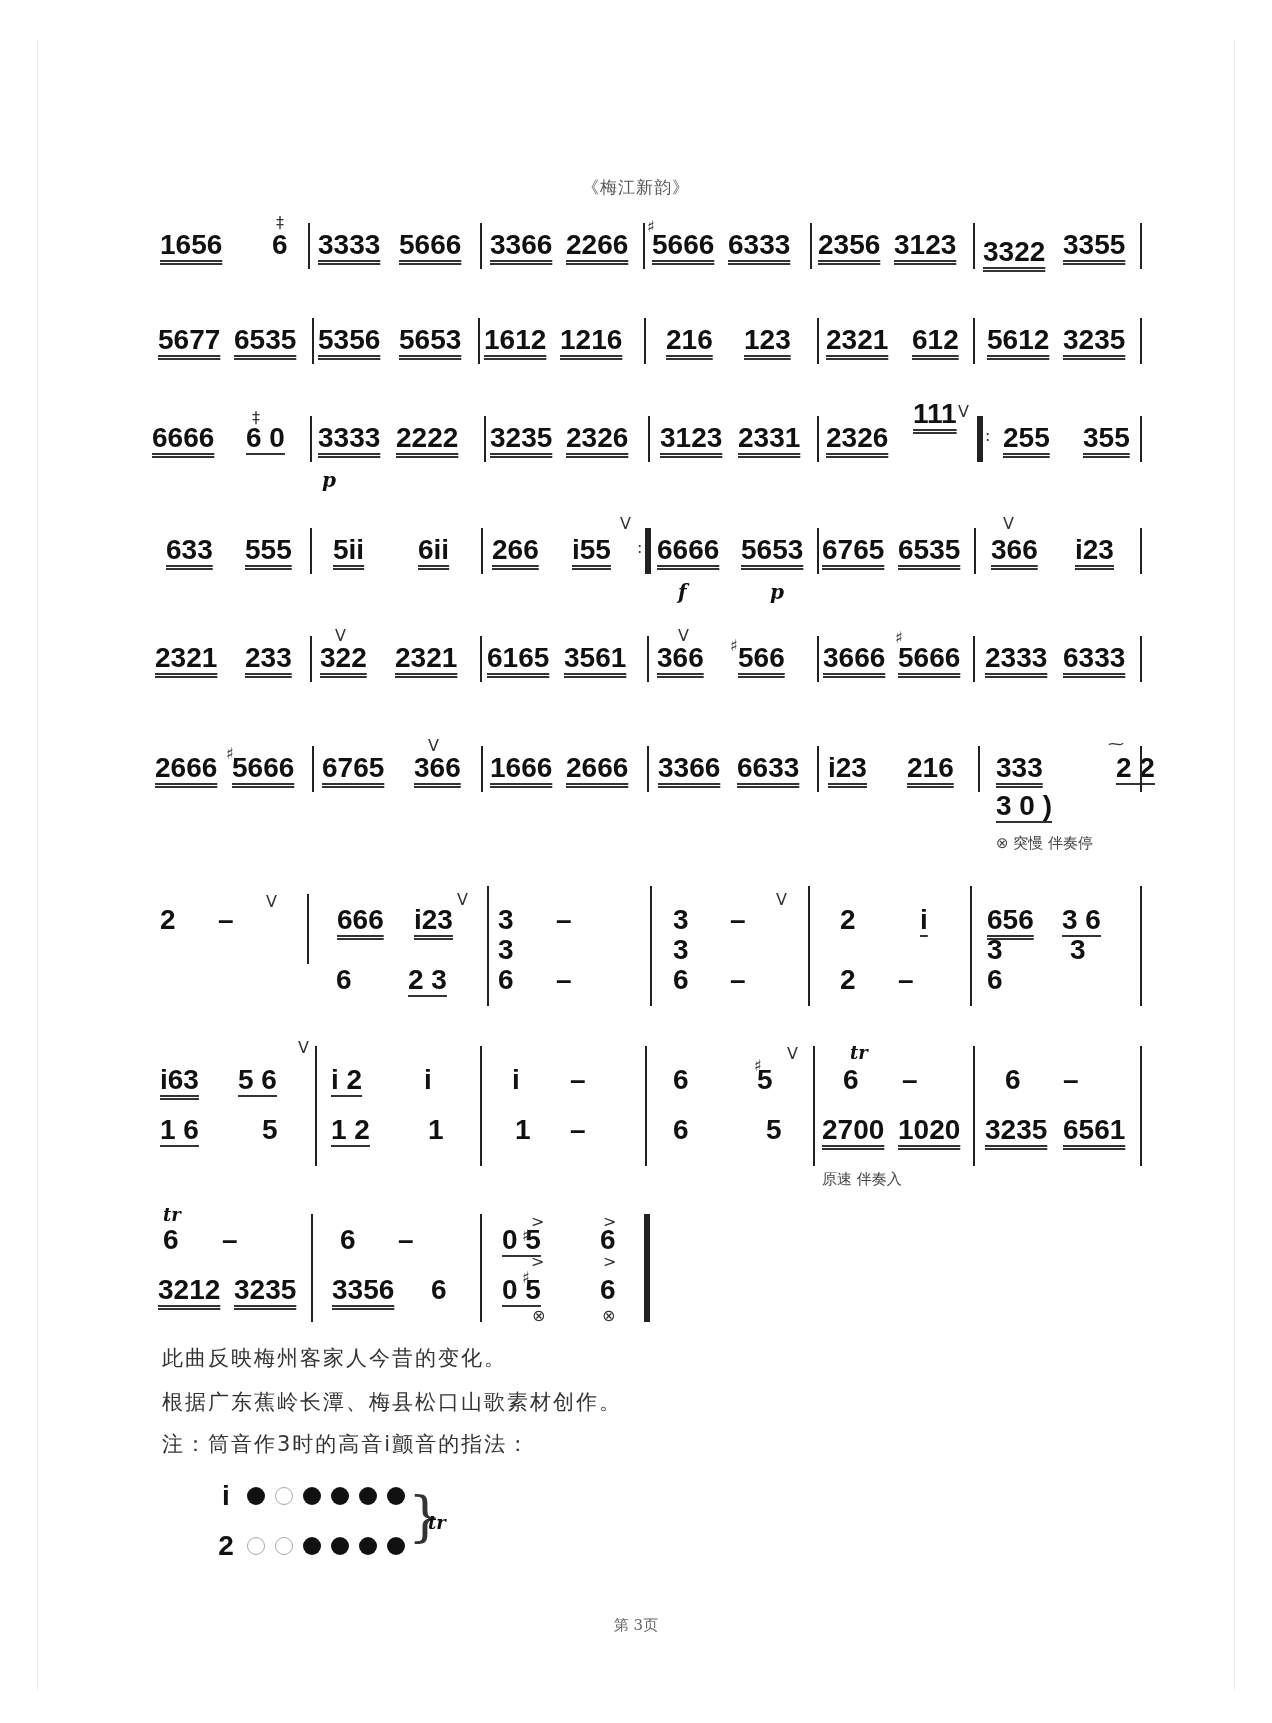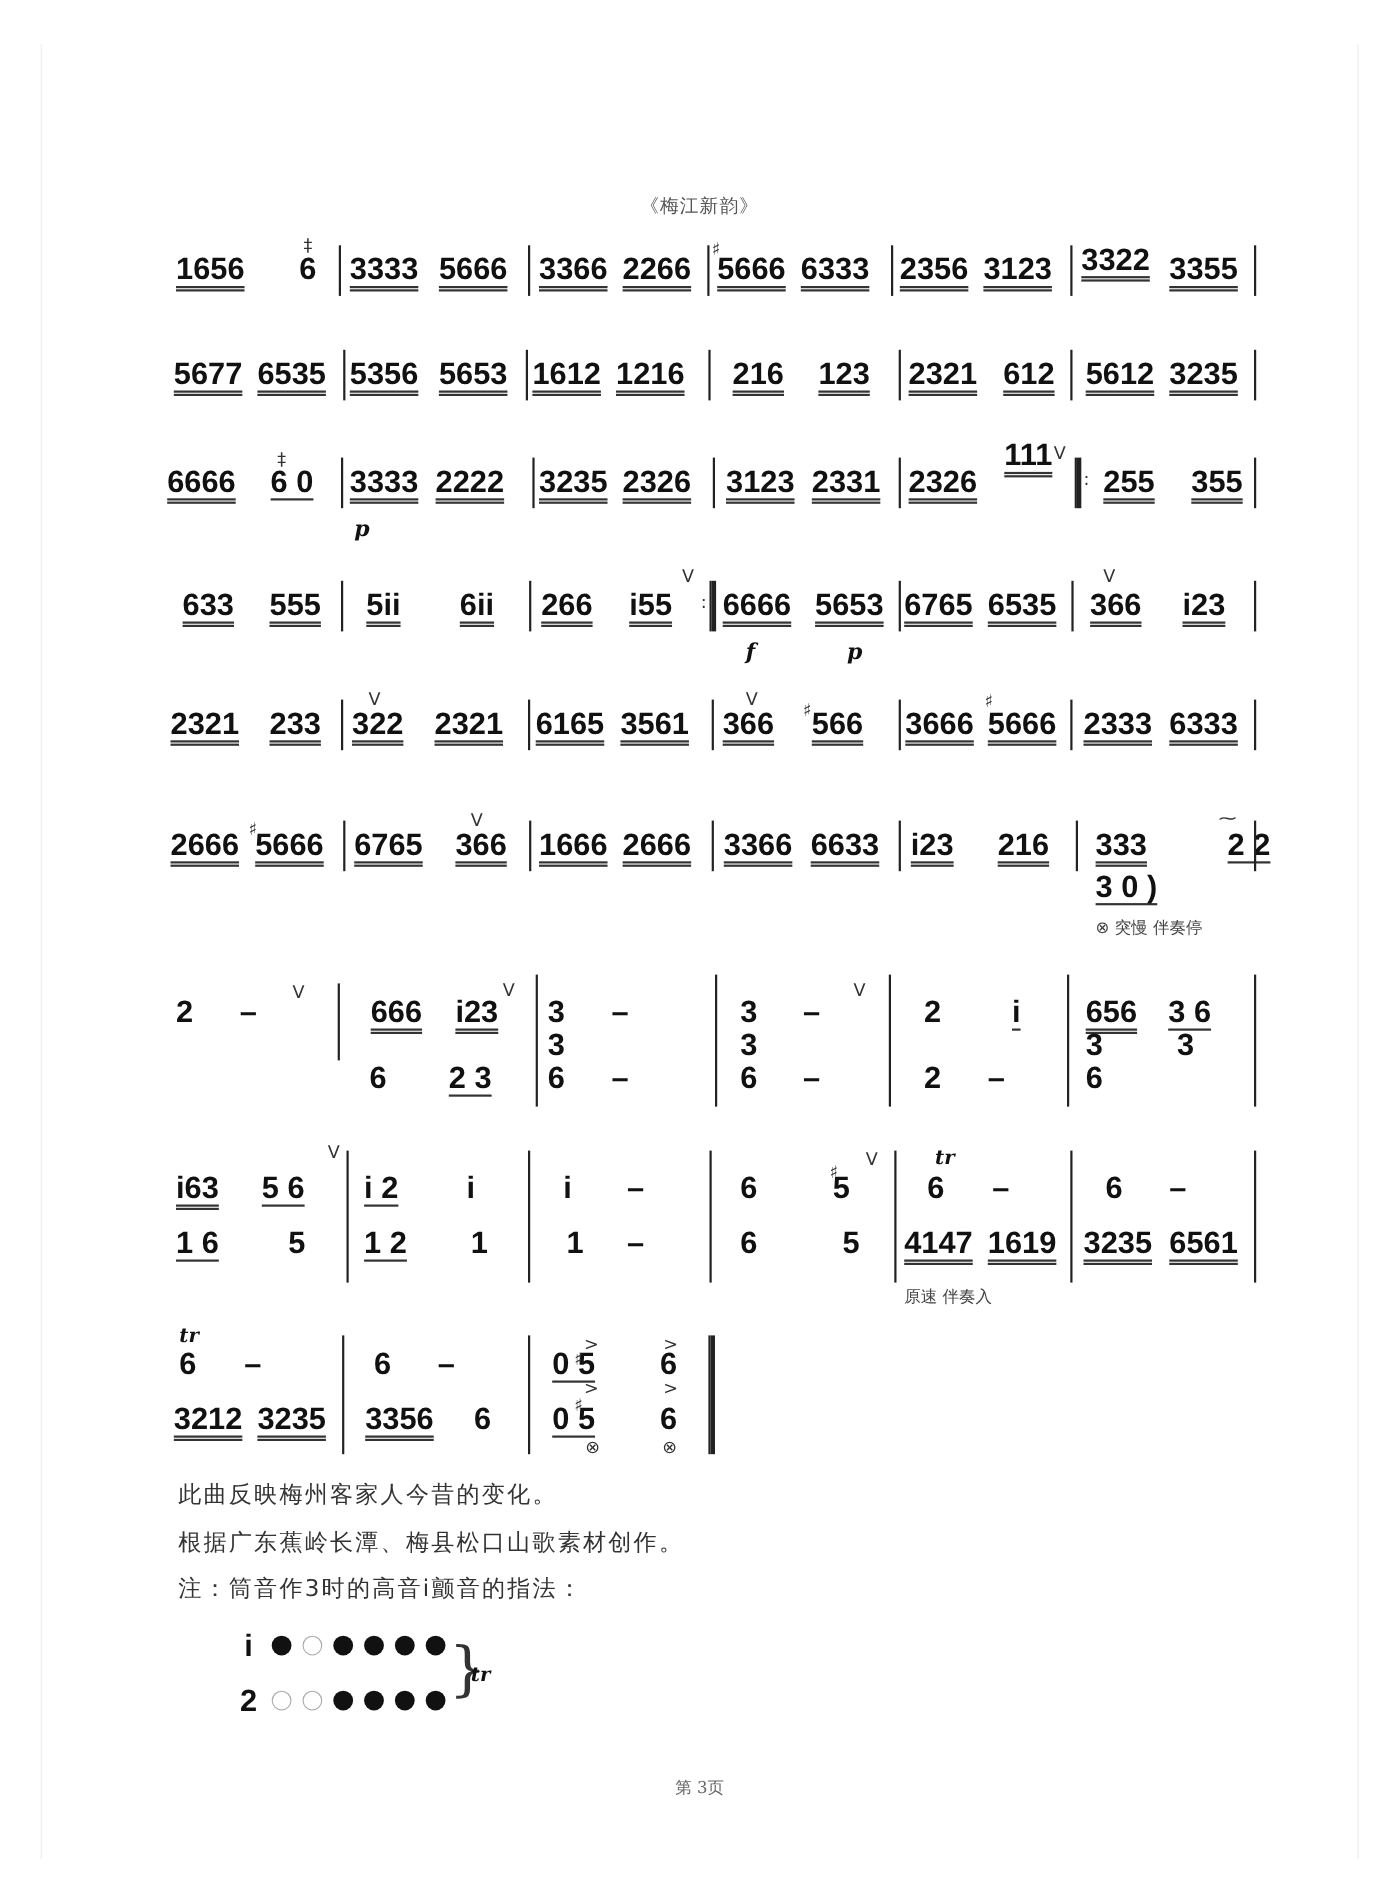--- a/index.html
+++ b/index.html
@@ -37,21 +37,21 @@
     <div class="cell ul3" style="left: 160px; top: 229px;">1656</div>
     <div class="cell" style="left: 272px; top: 229px;">6</div>
     <div class="cell ul3" style="left: 318px; top: 229px;">3333</div>
     <div class="cell ul3" style="left: 399px; top: 229px;">5666</div>
     <div class="cell ul3" style="left: 490px; top: 229px;">3366</div>
     <div class="cell ul3" style="left: 566px; top: 229px;">2266</div>
     <div class="cell ul3" style="left: 652px; top: 229px;">5666</div>
     <div class="cell ul3" style="left: 728px; top: 229px;">6333</div>
     <div class="cell ul3" style="left: 818px; top: 229px;">2356</div>
     <div class="cell ul3" style="left: 894px; top: 229px;">3123</div>
-    <div class="cell ul3" style="left: 983px; top: 220px;">3322</div>
+    <div class="cell ul3" style="left: 983px; top: 236px;">3322</div>
     <div class="cell ul3" style="left: 1063px; top: 229px;">3355</div>
     <div class="bar" style="left: 308px; top: 223px; height: 46px;"></div>
     <div class="bar" style="left: 480px; top: 223px; height: 46px;"></div>
     <div class="bar" style="left: 643px; top: 223px; height: 46px;"></div>
     <div class="bar" style="left: 810px; top: 223px; height: 46px;"></div>
     <div class="bar" style="left: 973px; top: 223px; height: 46px;"></div>
     <div class="bar" style="left: 1140px; top: 223px; height: 46px;"></div>
     <div class="mark" style="left: 276px; top: 213px;">‡</div>
     <div class="mark" style="left: 647px; top: 217px;">♯</div>
     <div class="cell ul3" style="left: 158px; top: 324px;">5677</div>
@@ -209,22 +209,22 @@
     <div class="cell" style="left: 1005px; top: 1064px;">6</div>
     <div class="cell" style="left: 1063px; top: 1064px;">–</div>
     <div class="cell ul1" style="left: 160px; top: 1114px;">1  6</div>
     <div class="cell" style="left: 262px; top: 1114px;">5</div>
     <div class="cell ul1" style="left: 331px; top: 1114px;">1  2</div>
     <div class="cell" style="left: 428px; top: 1114px;">1</div>
     <div class="cell" style="left: 515px; top: 1114px;">1</div>
     <div class="cell" style="left: 570px; top: 1114px;">–</div>
     <div class="cell" style="left: 673px; top: 1114px;">6</div>
     <div class="cell" style="left: 766px; top: 1114px;">5</div>
-    <div class="cell ul3" style="left: 822px; top: 1114px;">4147</div>
-    <div class="cell ul3" style="left: 898px; top: 1114px;">1619</div>
+    <div class="cell ul3" style="left: 822px; top: 1114px;">2700</div>
+    <div class="cell ul3" style="left: 898px; top: 1114px;">1020</div>
     <div class="cell ul3" style="left: 985px; top: 1114px;">3235</div>
     <div class="cell ul3" style="left: 1063px; top: 1114px;">6561</div>
     <div class="bar" style="left: 315px; top: 1046px; height: 120px;"></div>
     <div class="bar" style="left: 480px; top: 1046px; height: 120px;"></div>
     <div class="bar" style="left: 645px; top: 1046px; height: 120px;"></div>
     <div class="bar" style="left: 813px; top: 1046px; height: 120px;"></div>
     <div class="bar" style="left: 973px; top: 1046px; height: 120px;"></div>
     <div class="bar" style="left: 1140px; top: 1046px; height: 120px;"></div>
     <div class="mark" style="left: 298px; top: 1038px;">V</div>
     <div class="mark" style="left: 754px; top: 1056px;">♯</div>

